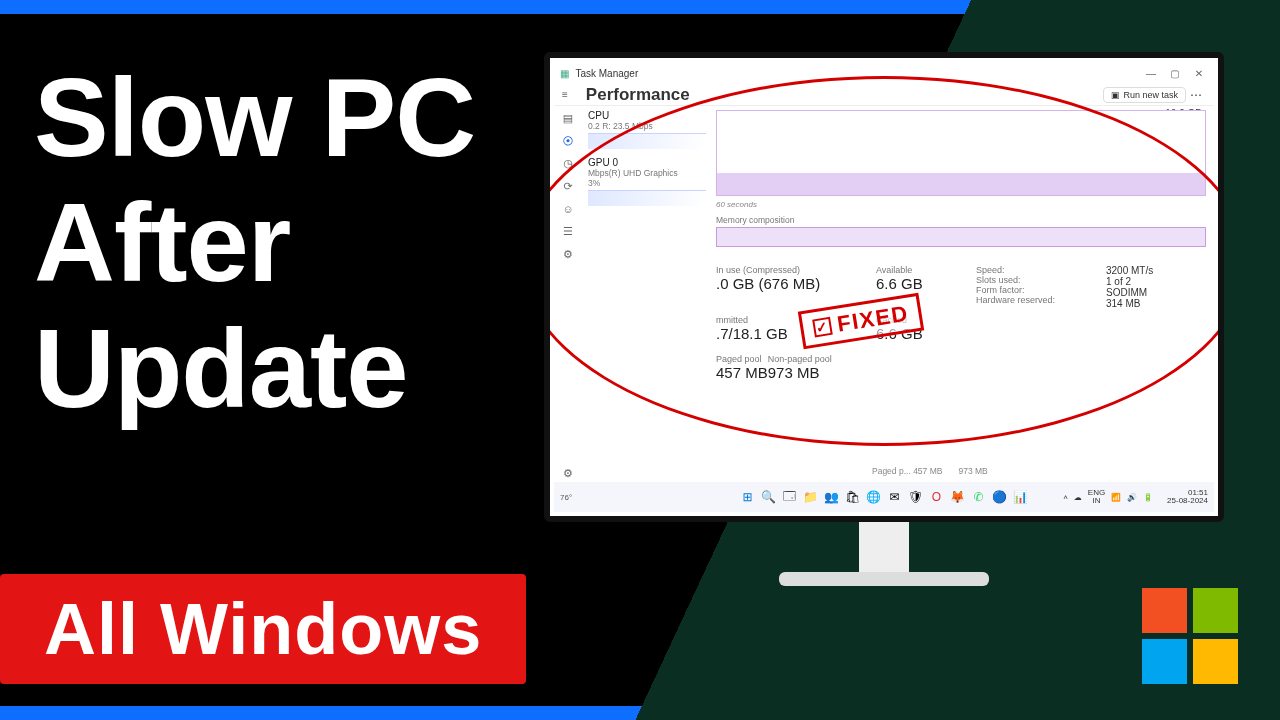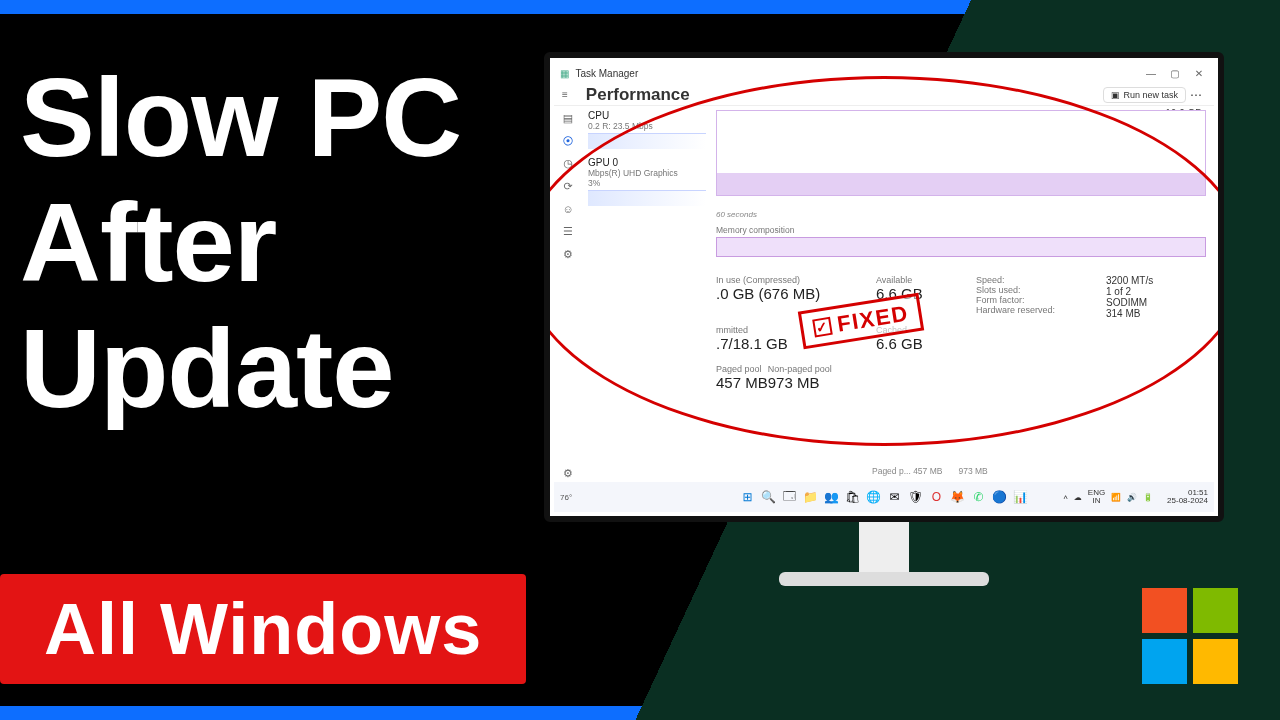--- a/index.html
+++ b/index.html
@@ -8,21 +8,21 @@
 
 .bar-top, .bar-bottom { position: absolute; left: 0; right: 0; height: 14px; background: #0d6eff; }
 .bar-top { top: 0; }
 .bar-bottom { bottom: 0; }
 
 
 .tri { position: absolute; right: -10px; top: -10px; width: 760px; height: 760px;
   background: linear-gradient(115deg, transparent 0 40%, #0a2f22 40% 100%); z-index: 0; }
 
 
-.title { position: absolute; left: 20px; top: 55px; color: #fff; font-weight: 800; font-size: 112px; line-height: 1.12; letter-spacing: -1px; font-family: "Arial Black", Arial, sans-serif; }
+.title { position: absolute; left: 34px; top: 55px; color: #fff; font-weight: 800; font-size: 112px; line-height: 1.12; letter-spacing: -1px; font-family: "Arial Black", Arial, sans-serif; }
 .title span { display: block; }
 
 
 .badge { position: absolute; left: 0; bottom: 36px; background: #e31414; color: #fff; border-radius: 4px; padding: 14px 44px; font-size: 72px; font-weight: 800; letter-spacing: 1px; font-family: "Arial Black", Arial, sans-serif; }
 
 
 .winlogo { position: absolute; right: 42px; bottom: 36px; width: 96px; height: 96px; display: grid; grid-template-columns: 1fr 1fr; grid-template-rows: 1fr 1fr; gap: 6px; }
 .winlogo div { width: 100%; height: 100%; }
 .wl-r { background: #f25022; } .wl-g { background: #7fba00; } .wl-b { background: #00a4ef; } .wl-y { background: #ffb900; }
 
@@ -49,21 +49,21 @@
 .tm-left { width: 130px; padding: 4px 6px; }
 .litem { margin-bottom: 8px; }
 .litem .lbl { font-size: 10px; color: #222; }
 .litem .sub { font-size: 8.5px; color: #777; }
 .lgraph { height: 16px; background: linear-gradient(90deg, #dfe8ff 0%, #fff 100%); border-top: 1px solid #c8d4ff; margin-top: 2px; }
 
 .tm-main { flex: 1; padding: 4px 8px 0 4px; position: relative; }
 .biggraph { height: 86px; border: 1px solid #d3b3ea; background: linear-gradient(180deg, #fff 0 74%, #e4cff4 74% 100%); position: relative; }
 .gb16 { position: absolute; right: 4px; top: -2px; font-size: 10px; color: #333; }
 .gb157 { position: absolute; right: 4px; top: 12px; font-size: 7.5px; color: #999; }
-.sixty { font-size: 8px; color: #888; margin-top: 14px; font-style: italic; }
+.sixty { font-size: 8px; color: #888; margin-top: 4px; font-style: italic; }
 .memcomp { font-size: 8.5px; color: #777; margin-top: 6px; }
 .bar2 { height: 20px; border: 1px solid #c89be0; background: #efe0fa; margin-top: 2px; }
 
 .stats { display: grid; grid-template-columns: 150px 90px 120px 80px; gap: 6px 10px; margin-top: 18px; }
 .stats .lbl { font-size: 9px; color: #777; }
 .stats .val { font-size: 15px; color: #222; }
 .stats .sval { font-size: 10px; color: #333; }
 
 .pools { display: flex; margin-top: 12px; }
 .pools .lbl { font-size: 9px; color: #777; }

